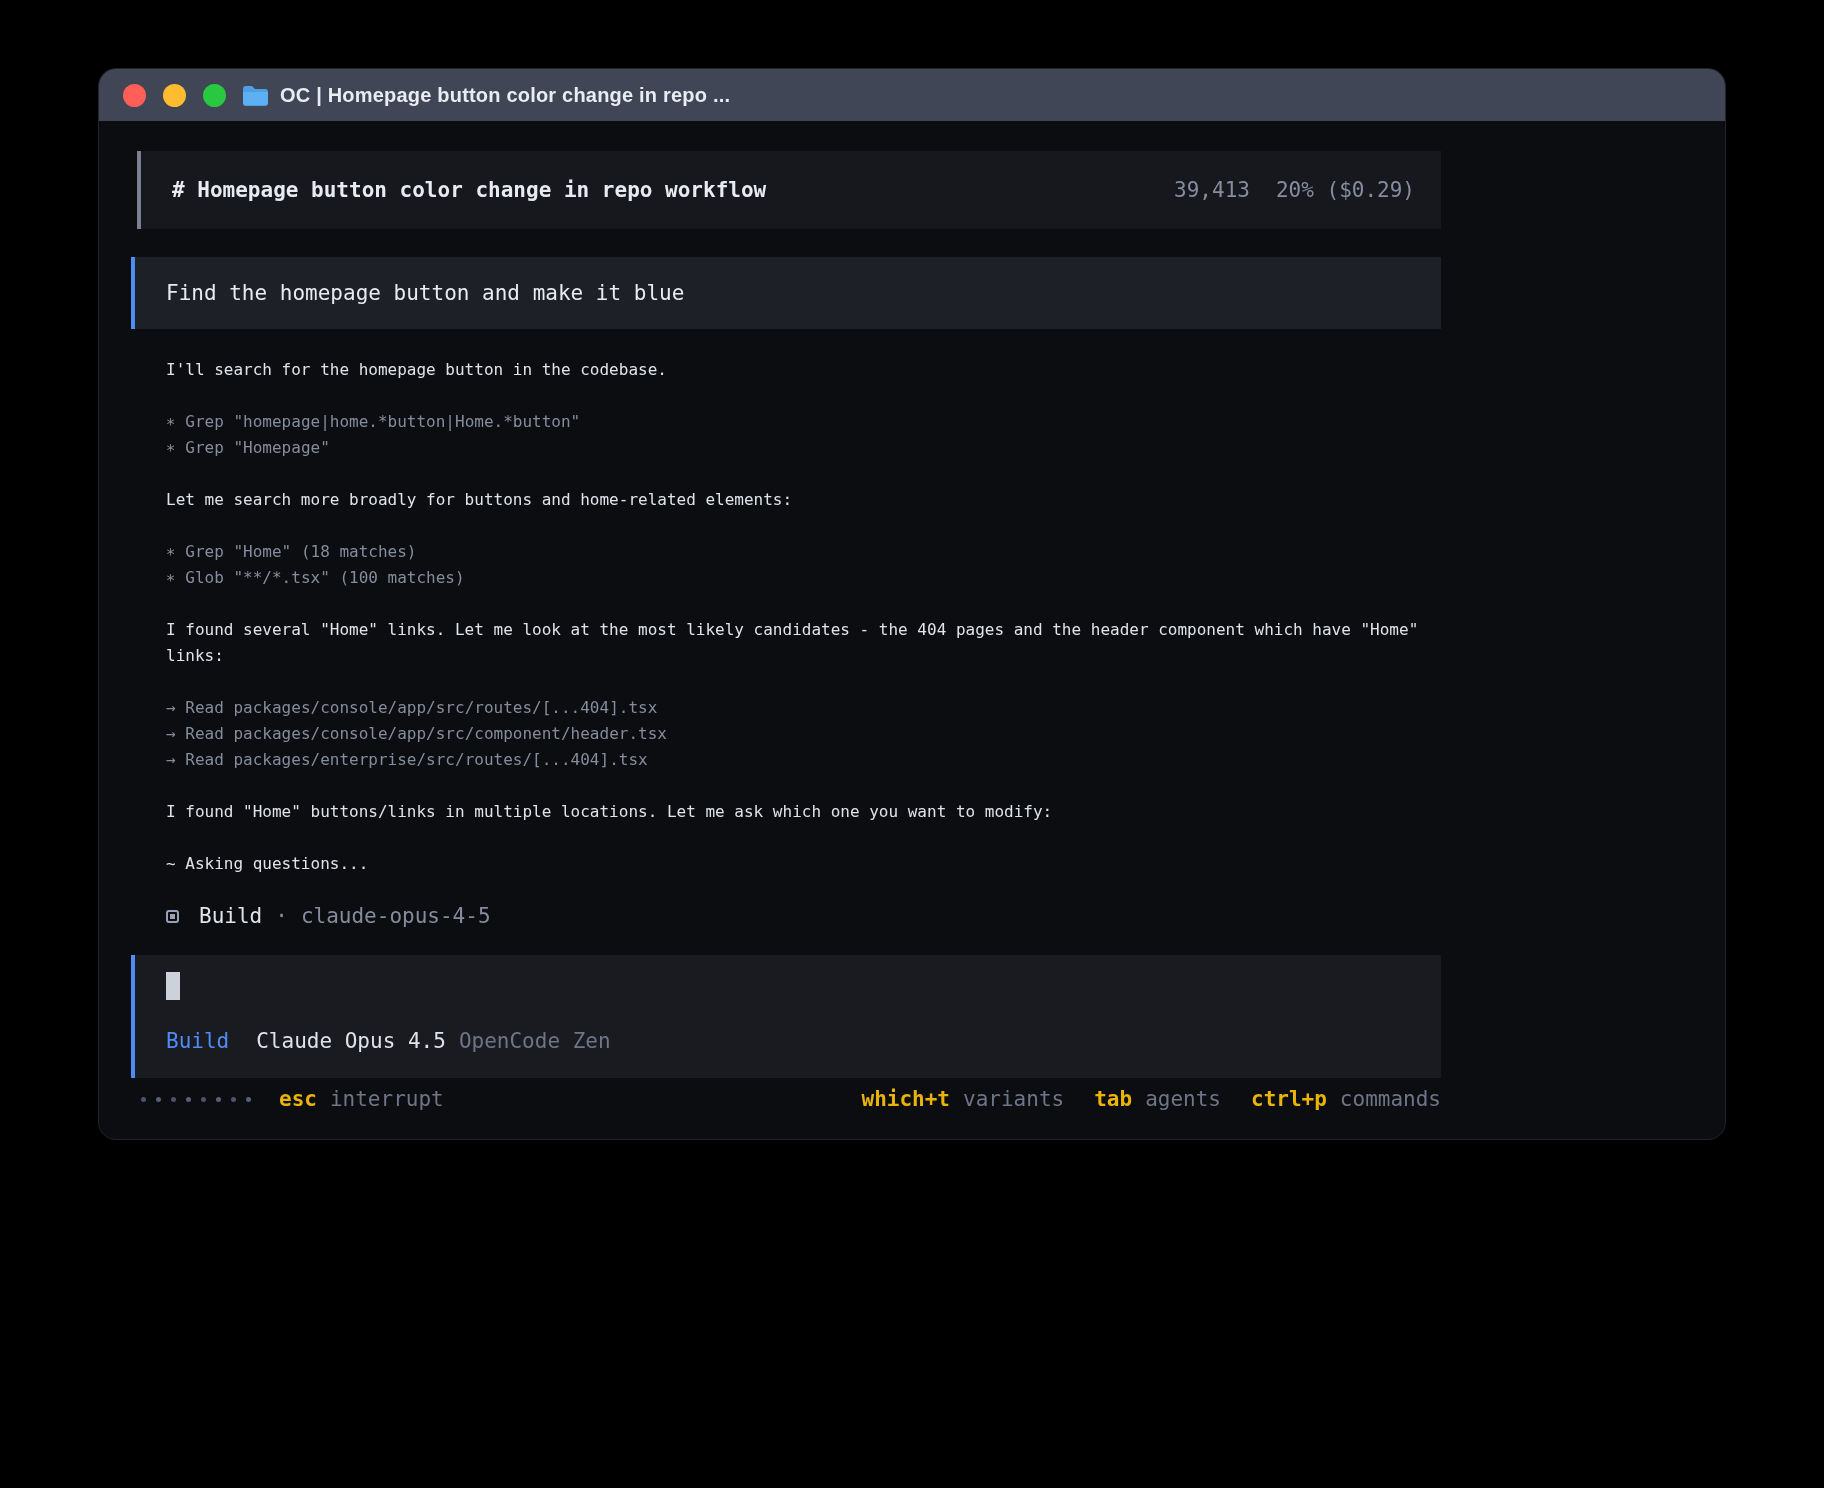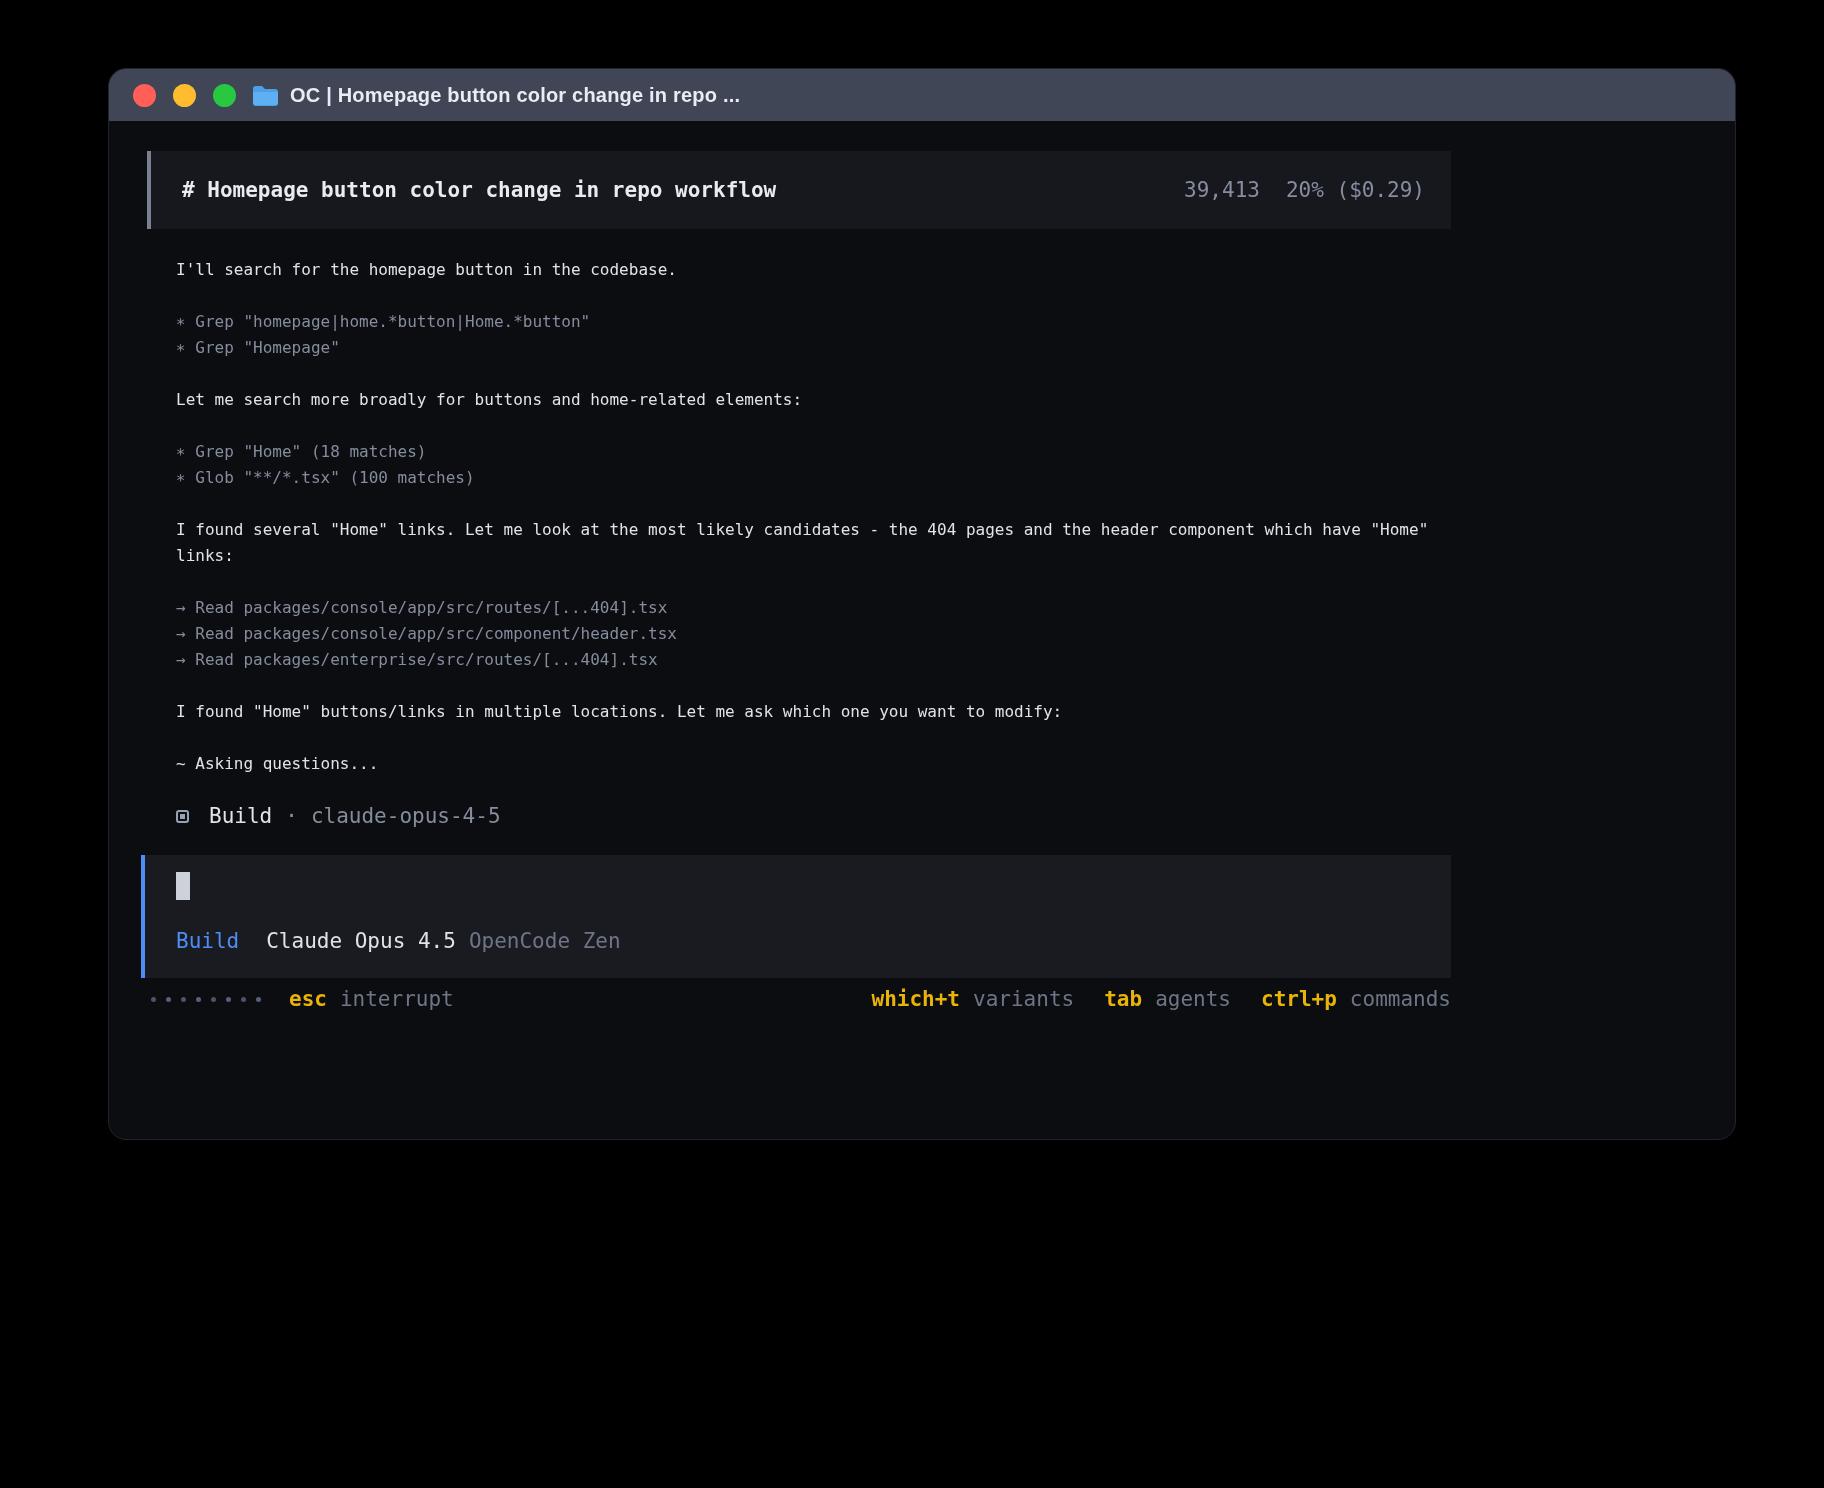--- a/index.html
+++ b/index.html
@@ -2,21 +2,21 @@
 <html><head>
 <meta charset="utf-8">
 <style>
   * { margin:0; padding:0; box-sizing:border-box; }
   html,body { background:#000; }
   body {
     width:1824px; height:1488px; position:relative; overflow:hidden;
     font-family:"DejaVu Sans Mono", monospace;
   }
   .window {
-    position:absolute; left:108px; top:68px; width:1628px; height:1072px;
+    position:absolute; left:98px; top:68px; width:1628px; height:1072px;
     background:#0c0d10; border-radius:18px; overflow:hidden;
     border:1px solid #22242c;
   }
   
   .titlebar {
     height:52px; background:#404656; display:flex; align-items:center;
     padding:0 24px; font-family:"Liberation Sans", sans-serif;
   }
   .lights { display:flex; gap:17px; align-items:center; }
   .light { width:23px; height:23px; border-radius:50%; display:inline-block; }
@@ -102,20 +102,23 @@
   <div class="content">
 
     <div class="sess-header mono">
       <span class="sess-title"># Homepage button color change in repo workflow</span>
       <span class="sess-stats">
         <span>39,413</span>
         <span>20% ($0.29)</span>
       </span>
     </div>
 
+    <div class="user-msg">
+      <span>Find the homepage button and make it blue</span>
+    </div>
 
     <div class="chat">
 
       <div class="block">
         <div class="line light-text">I'll search for the homepage button in the codebase.</div>
       </div>
 
       <div class="block">
         <div class="line dim"><span>∗</span> <span>Grep "homepage|home.*button|Home.*button"</span></div>
         <div class="line dim"><span>∗</span> <span>Grep "Homepage"</span></div>

